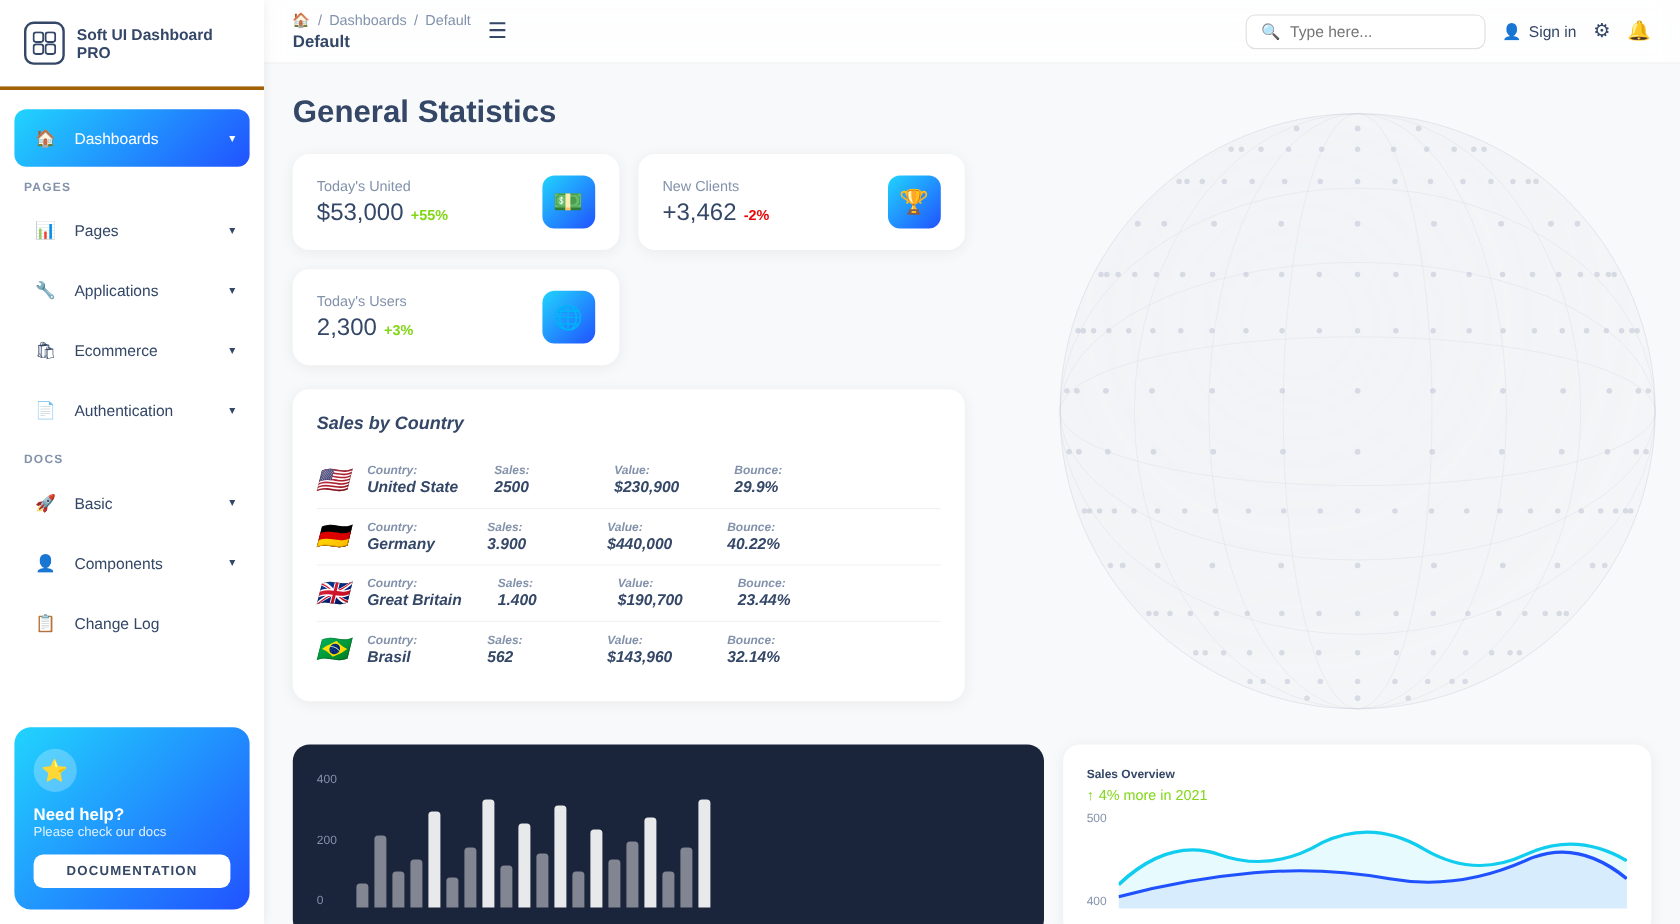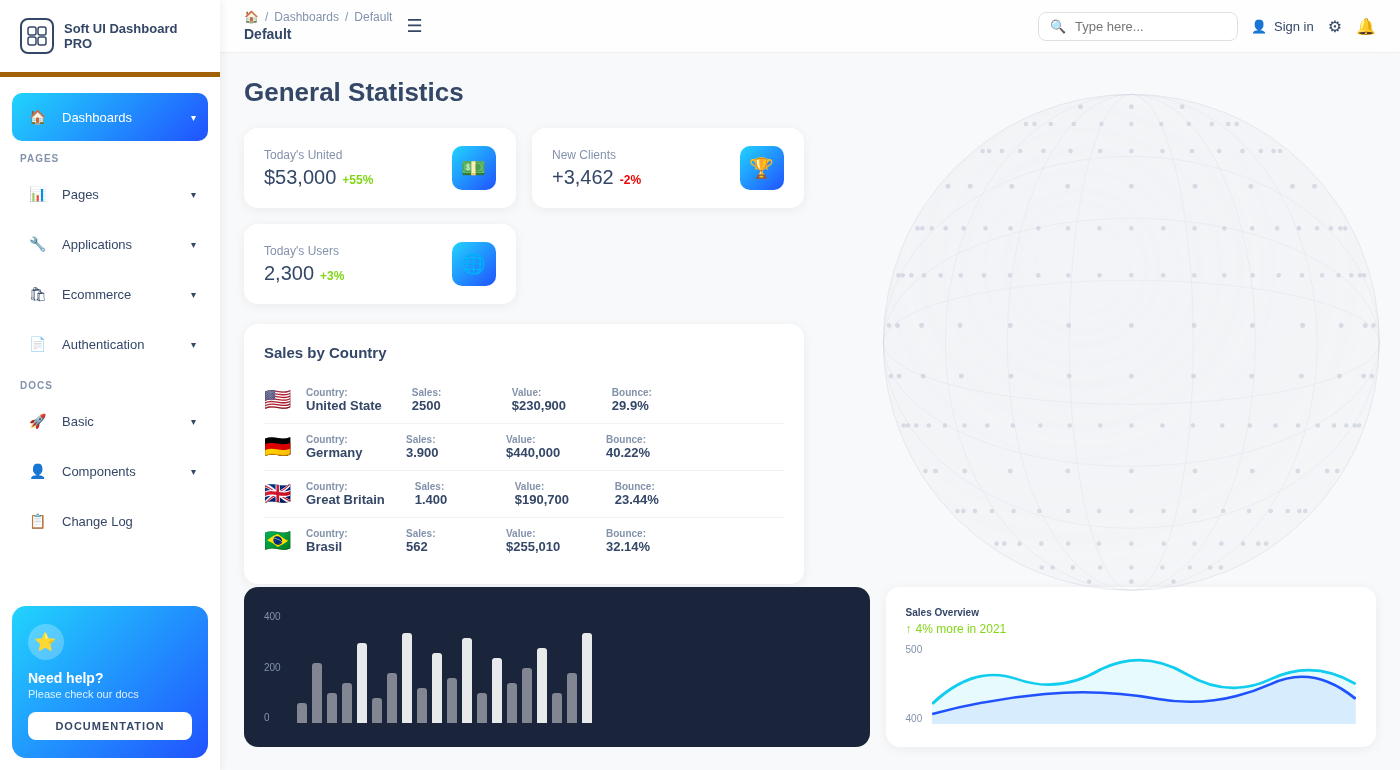--- a/index.html
+++ b/index.html
@@ -15,21 +15,21 @@
       flex-direction: column;
       box-shadow: 2px 0 8px rgba(0,0,0,0.06);
       position: relative;
       z-index: 10;
     }
     .sidebar-logo {
       display: flex;
       align-items: center;
       gap: 10px;
       padding: 18px 20px;
-      border-bottom: 5px solid #a16207;
+      border-bottom: 3px solid #a16207;
     }
     .logo-icon {
       width: 36px; height: 36px;
       border: 2px solid #344767;
       border-radius: 8px;
       display: flex; align-items: center; justify-content: center;
       font-size: 16px;
     }
     .logo-text { font-size: 13px; font-weight: 700; color: #344767; }
 
@@ -174,23 +174,24 @@
       display: flex; align-items: center; justify-content: center;
       font-size: 20px;
       color: #fff;
     }
 
     
     .sales-country-card {
       background: #fff;
       border-radius: 14px;
       padding: 20px;
-      margin-bottom: 3px;
+      margin-bottom: 36px;
       max-width: 560px;
       box-shadow: 0 2px 12px rgba(0,0,0,0.06);
+      font-style: italic;
     }
     .section-title { font-size: 15px; font-weight: 700; color: #344767; margin-bottom: 16px; }
     .country-row {
       display: flex;
       align-items: center;
       gap: 12px;
       padding: 10px 0;
       border-bottom: 1px solid #f0f2f5;
     }
     .country-row:last-child { border-bottom: none; }
@@ -721,21 +722,21 @@
       <div class="country-col">
         <div class="country-col-label">Country:</div>
         <div class="country-col-value">Brasil</div>
       </div>
       <div class="country-col">
         <div class="country-col-label">Sales:</div>
         <div class="country-col-value">562</div>
       </div>
       <div class="country-col">
         <div class="country-col-label">Value:</div>
-        <div class="country-col-value">$255,010</div>
+        <div class="country-col-value">$143,960</div>
       </div>
       <div class="country-col">
         <div class="country-col-label">Bounce:</div>
         <div class="country-col-value">32.14%</div>
       </div>
     </div>
   </div>
         </div>
     </div>
 

